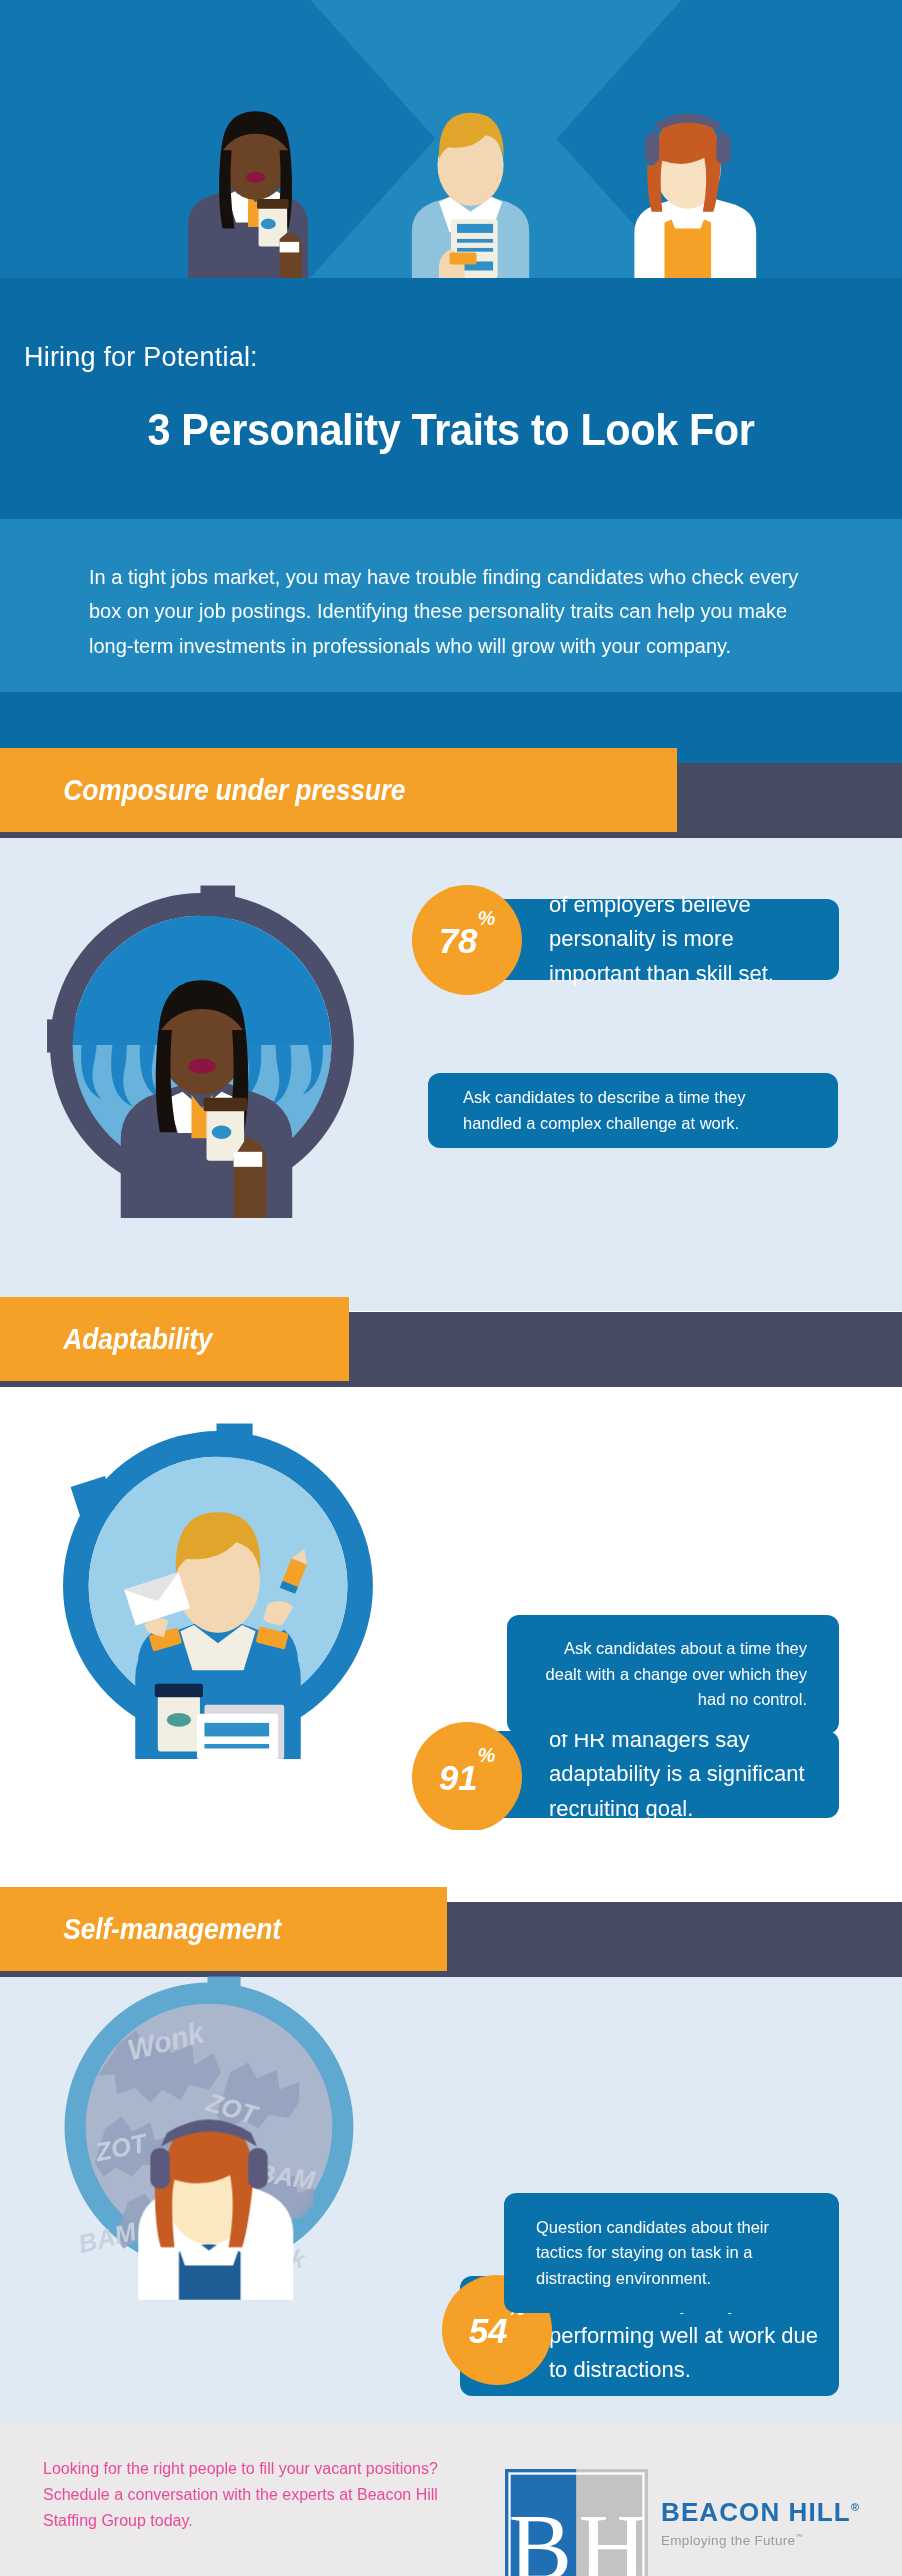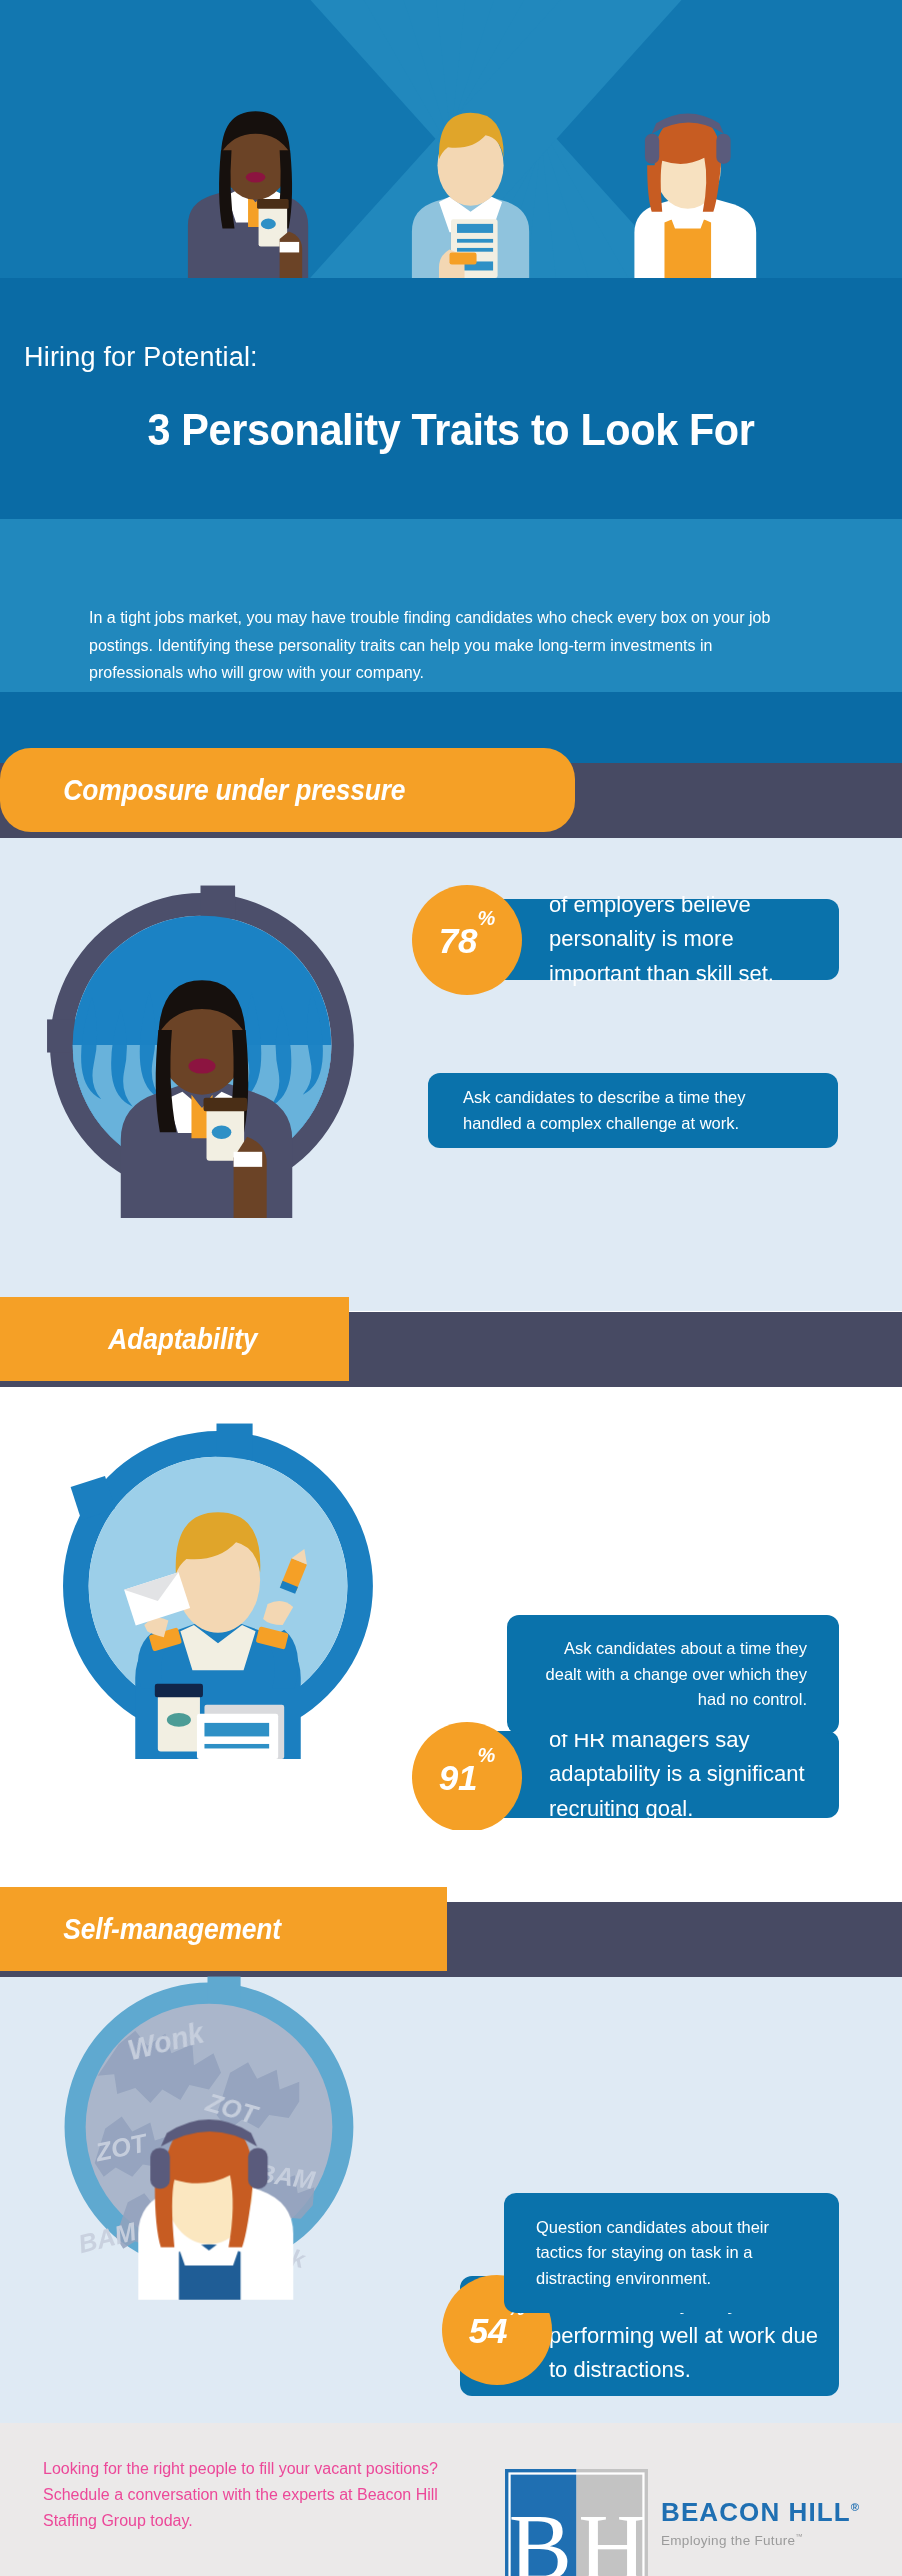--- a/index.html
+++ b/index.html
@@ -25,21 +25,21 @@
   .title-small { position:absolute; left:0; top:342px; width:902px; text-align:left;
                  color:#ffffff; font-size:27px; font-weight:300; letter-spacing:0.2px;
                  font-family:"Liberation Sans", sans-serif;padding-left:24px; }
   .title-big { position:absolute; left:0; top:404px; width:902px; text-align:center;
                color:#ffffff; font-size:45px; font-weight:bold; letter-spacing:-0.4px;
                transform:scaleX(.92); transform-origin:50% 50%; }
 
   
   .introband { position:absolute; left:0; top:519px; width:902px; height:173px; background:#2188bd; }
   .intro-text { position:absolute; left:89px; top:560px; width:722px;
-                color:#ffffff; font-size:16px; line-height:1.72; font-weight:300;margin-top:44px; }
+                color:#ffffff; font-size:20px; line-height:1.72; font-weight:300; }
 
   
   .band { position:absolute; left:0; width:902px; }
   .navybar { position:absolute; height:75px; background:#474a63; }
   .tab { position:absolute; height:84px; background:#f5a026; display:flex; align-items:center; }
   .tab-label { color:#ffffff; font-size:30px; font-style:italic; font-weight:bold;
                padding-left:72px; transform:scaleX(.88); transform-origin:0 50%;
                white-space:nowrap; letter-spacing:-0.2px; }
 
   
@@ -132,21 +132,21 @@
 <div class="titleband"></div>
 <div class="title-small">Hiring for Potential:</div>
 <div class="title-big">3 Personality Traits to Look For</div>
 
 <div class="introband"></div>
 <div class="intro-text">In a tight jobs market, you may have trouble finding candidates who check every box on your job postings. Identifying these personality traits can help you make long-term investments in professionals who will grow with your company.</div>
 
 <div class="band" style="top:692px; height:549px; background:#0a6ba5;"></div>
 <div class="band" style="top:763px; height:477px; background:#dfeaf4;"></div>
 <div class="navybar" style="left:0; top:763px; width:902px;"></div>
-<div class="tab" style="left:0; top:748px; width:575px;border-radius:31px;">
+<div class="tab" style="left:0; top:748px; width:677px;">
   <span class="tab-label">Composure under pressure</span>
 </div>
 
 <svg class="illus" style="left:28.6px; top:872px;" viewBox="0 0 460 460">
   <path d="M230 28 a202 202 0 1 1 -0.1 0 z M230 58 a172 172 0 1 0 0.1 0 z" fill="#4c4f6b"></path>
   <rect x="228" y="18" width="46" height="44" fill="#4c4f6b"></rect>
   <rect x="24" y="196" width="46" height="44" fill="#4c4f6b"></rect>
   <circle cx="230" cy="230" r="172" fill="#1b82c4"></circle>
   <path d="M58 230 a172 172 0 0 0 172 172 a172 172 0 0 0 172-172 z" fill="#68b2db"></path>
   <g fill="#1b82c4" opacity="0.95">
@@ -181,21 +181,21 @@
       <span class="pct" style="font-size:20px; align-self:flex-start; margin-top:22.6px;">%</span>
   </div>
 </div>
 <div class="askbox" style="left:428px; top:1073px; width:410px; height:75px; padding:0 35px;">
   <span class="asktext">Ask candidates to describe a time they handled a complex challenge at work.</span>
 </div>
 
 <div class="band" style="top:1240px; height:71px; background:#dfeaf4;"></div>
 <div class="band" style="top:1312px; height:519px; background:#ffffff;"></div>
 <div class="navybar" style="left:0; top:1312px; width:902px;"></div>
-<div class="tab" style="left:0; top:1297px; width:349px;padding-left:45px;">
+<div class="tab" style="left:0; top:1297px; width:349px;">
   <span class="tab-label">Adaptability</span>
 </div>
 
 <svg class="illus" style="left:45px; top:1413px;" viewBox="0 0 460 460">
   <path d="M230 24 a206 206 0 1 1 -0.1 0 z M230 58 a172 172 0 1 0 0.1 0 z" fill="#1b7fc0"></path>
   <rect x="228" y="14" width="48" height="48" fill="#1b7fc0"></rect>
   <rect x="40" y="90" width="48" height="46" fill="#1b7fc0" transform="rotate(-18 64 113)"></rect>
   <circle cx="230" cy="230" r="172" fill="#9ccfe9"></circle>
   <path d="M120 460 L120 352 q0-44 46-60 l40-14 l48 0 l40 14 q46 16 46 60 l0 108 z" fill="#1b7fc0"></path>
   <path d="M198 282 l32 24 l32-24 l18 8 l-16 52 l-68 0 l-16-52 z" fill="#f2efe2"></path>

